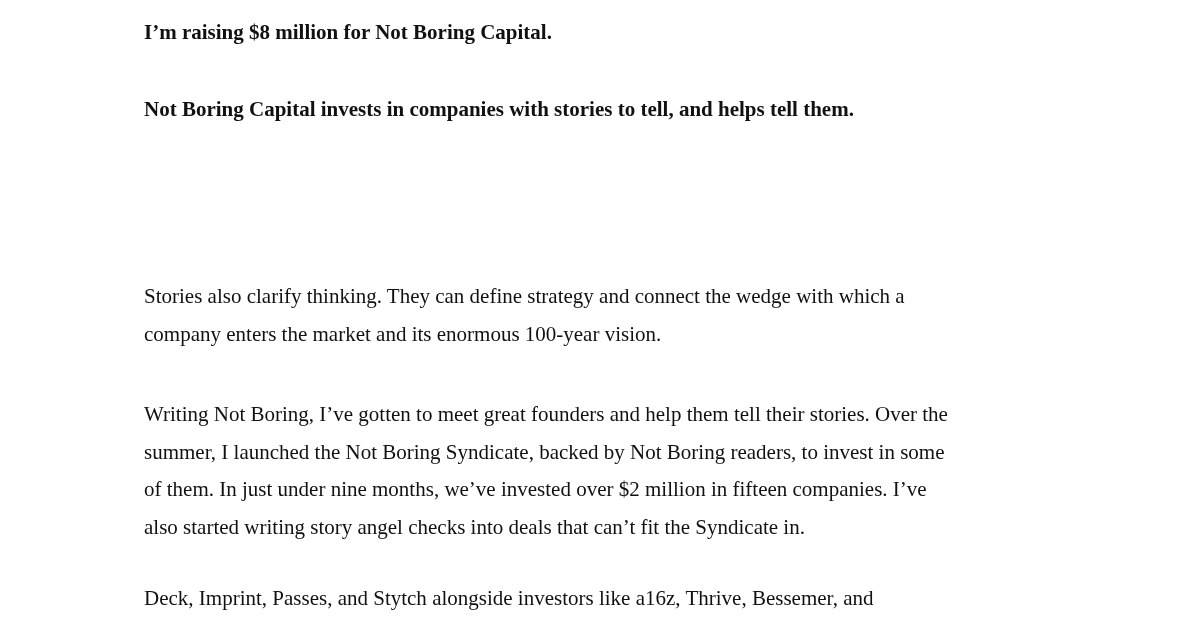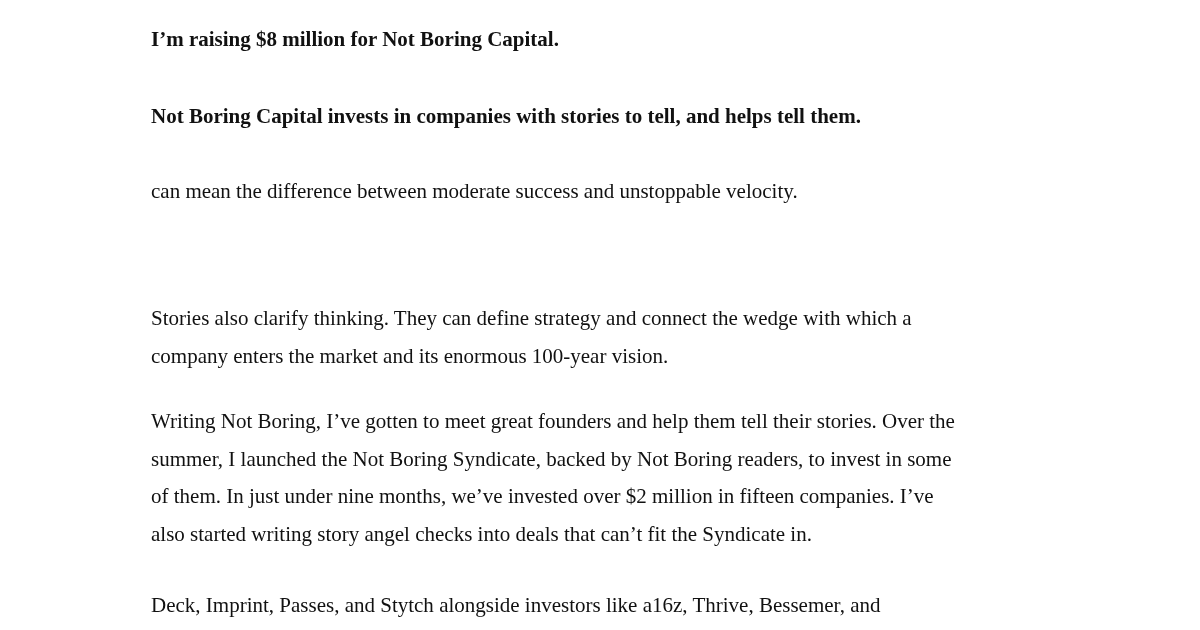--- a/index.html
+++ b/index.html
@@ -17,21 +17,21 @@
       position: absolute;
       left: 141px;
       top: 0;
       width: 920px;
       font-family: "Liberation Serif", "DejaVu Serif", serif;
       color: #111111;
       font-size: 21px;
       line-height: 37.5px;
     }
     .para {
-      margin: 10px;
+      margin: 3px;
       position: absolute;
       left: 0;
       width: 920px;
       white-space: nowrap;
     }
     .para .line {
       display: block;
       height: 37.5px;
     }
     .bold {
@@ -46,24 +46,23 @@
 
   <p class="para bold" style="top:11px;">
     <span class="line">I’m raising $8 million for Not Boring Capital.</span>
   </p>
 
   <p class="para bold" style="top:88px;">
     <span class="line">Not Boring Capital invests in companies with stories to tell, and helps tell them.</span>
   </p>
 
   <p class="para" style="top:163px;">
-    <span class="line">can mean the difference between moderate success and unstoppable velocity.</span>
   </p>
 
-  <p class="para" style="top:290px;">
+  <p class="para" style="top:275px;">
     <span class="line">Stories also clarify thinking. They can define strategy and connect the wedge with which a</span>
     <span class="line">company enters the market and its enormous 100-year vision.</span>
   </p>
 
   <p class="para" style="top:393px;">
     <span class="line">Writing Not Boring, I’ve gotten to meet great founders and help them tell their stories. Over the</span>
     <span class="line">summer, I launched the Not Boring Syndicate, backed by Not Boring readers, to invest in some</span>
     <span class="line"><span>of them. In just under nine months, we’ve </span><strong>invested over $2 million in fifteen companies</strong><span>. I’ve</span></span>
     <span class="line">also started writing story angel checks into deals that can’t fit the Syndicate in.</span>
   </p>

